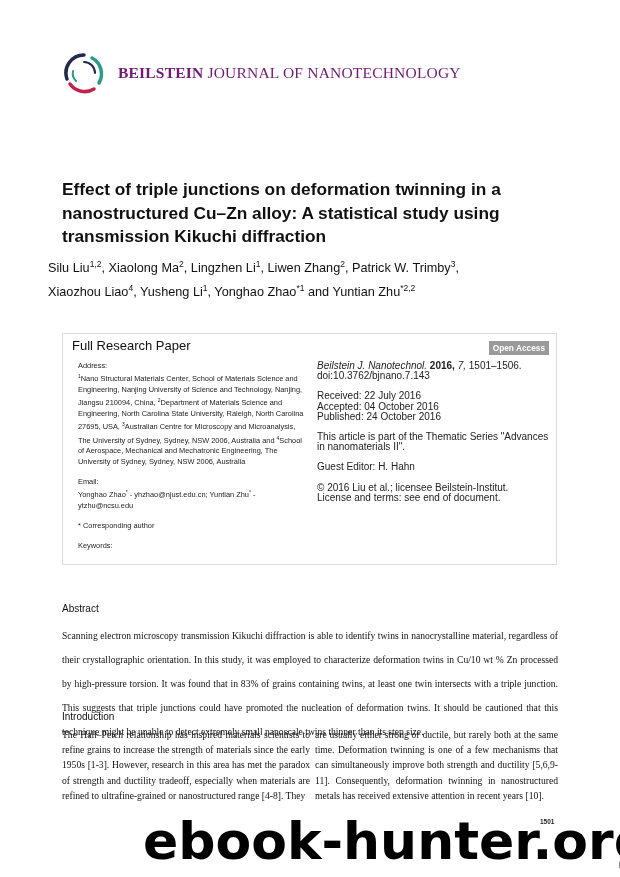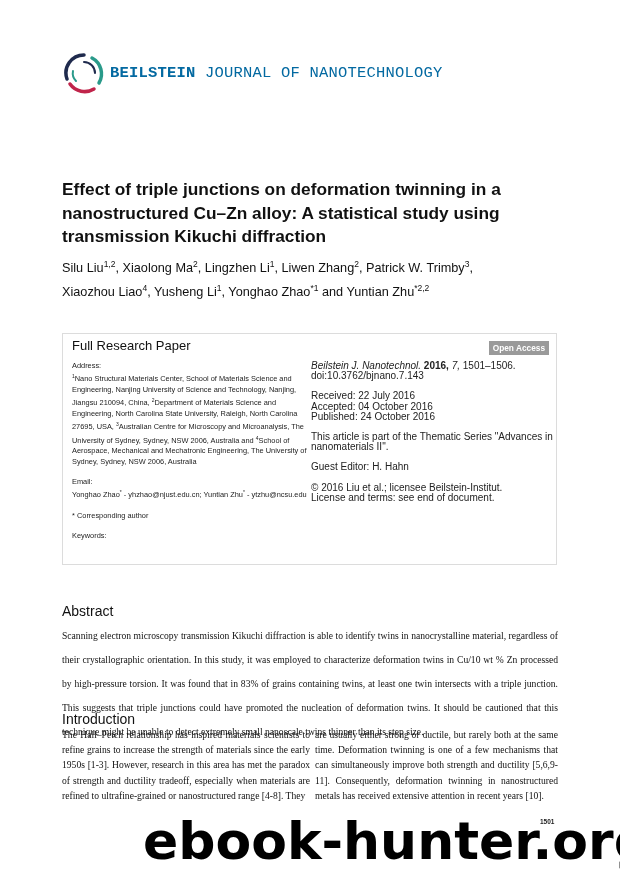--- a/index.html
+++ b/index.html
@@ -1,36 +1,36 @@
 <!DOCTYPE html>
 <html><head>
 <meta charset="utf-8">
 <style>
   html, body { margin: 0; padding: 0; background: #ffffff; }
   body { width: 620px; height: 877px; position: relative; overflow: hidden; font-family: "Liberation Sans", sans-serif; color: #111; }
 
   .logo { position: absolute; left: 62px; top: 51px; display: flex; align-items: center; }
   .logo svg { width: 44px; height: 44px; }
-  .logo-text { margin-left: 4px; font-family: Liberation Mono, monospace; font-size: 15.5px; color: #0369a1; letter-spacing: 0.2px; white-space: nowrap; }
+  .logo-text { margin-left: 12px; font-family: Liberation Serif, serif; font-size: 15.5px; color: #701a75; letter-spacing: 0.2px; white-space: nowrap; }
   .logo-text b { font-weight: bold; }
 
   .title { position: absolute; left: 62px; top: 178px; width: 480px; font-size: 17.3px; font-weight: bold; line-height: 23.5px; color: #111; }
-  .authors { position: absolute; left: 62px; top: 255px; width: 500px; font-size: 12.7px; line-height: 19.5px; color: #111; }
+  .authors { position: absolute; left: 48px; top: 255px; width: 500px; font-size: 12.7px; line-height: 19.5px; color: #111; }
   .authors sup { font-size: 8.5px; }
 
   .box { position: absolute; left: 62px; top: 333px; width: 495px; height: 232px; border: 1px solid #dcdcdc; box-sizing: border-box; }
   .box-title { position: absolute; left: 9px; top: 4px; font-size: 13px; color: #111; text-align: center; }
   .badge { position: absolute; right: 7px; top: 7px; background: #9a9a9a; color: #fff; font-weight: bold; font-size: 8.3px; padding: 2px 4px; }
   .col-left { position: absolute; left: 9px; top: 27px; width: 235px; font-size: 7.4px; line-height: 10.2px; color: #222; }
   .col-right { position: absolute; left: 248px; top: 27px; width: 245px; font-size: 10px; line-height: 10.2px; color: #222; }
-  .col-left p, .col-right p { margin: 0 0 10px 0; }
+  .col-left p, .col-right p { margin: 0 0 10px 6px; }
   .col-left sup, .col-right sup { font-size: 5px; }
   i { font-style: italic; }
 
-  .h2 { position: absolute; font-size: 14px; color: #111; font-family: "Liberation Sans", sans-serif; text-align: right; }
+  .h2 { position: absolute; font-size: 10px; color: #111; font-family: "Liberation Sans", sans-serif; text-align: right; }
   .abstract-text { position: absolute; left: 62px; top: 624px; width: 496px; font-family: Liberation Serif, serif; font-size: 9.6px; line-height: 24px; text-align: justify; color: #111; }
   .intro-left { position: absolute; left: 62px; top: 727px; width: 248px; font-family: "Liberation Serif", serif; font-size: 9.6px; line-height: 15.2px; text-align: justify; color: #111; }
   .intro-right { position: absolute; left: 315px; top: 727px; width: 243px; font-family: "Liberation Serif", serif; font-size: 9.6px; line-height: 15.2px; text-align: justify; color: #111; }
   .page-num { position: absolute; left: 540px; top: 818px; font-size: 6.5px; font-weight: bold; color: #222; }
   .watermark { position: absolute; left: 143px; top: 810px; font-family: "DejaVu Sans", sans-serif; font-weight: bold; font-size: 52px; color: #000; letter-spacing: 0px; white-space: nowrap; line-height: 62px; }
 </style>
 </head>
 <body>
 
 <div class="logo">

